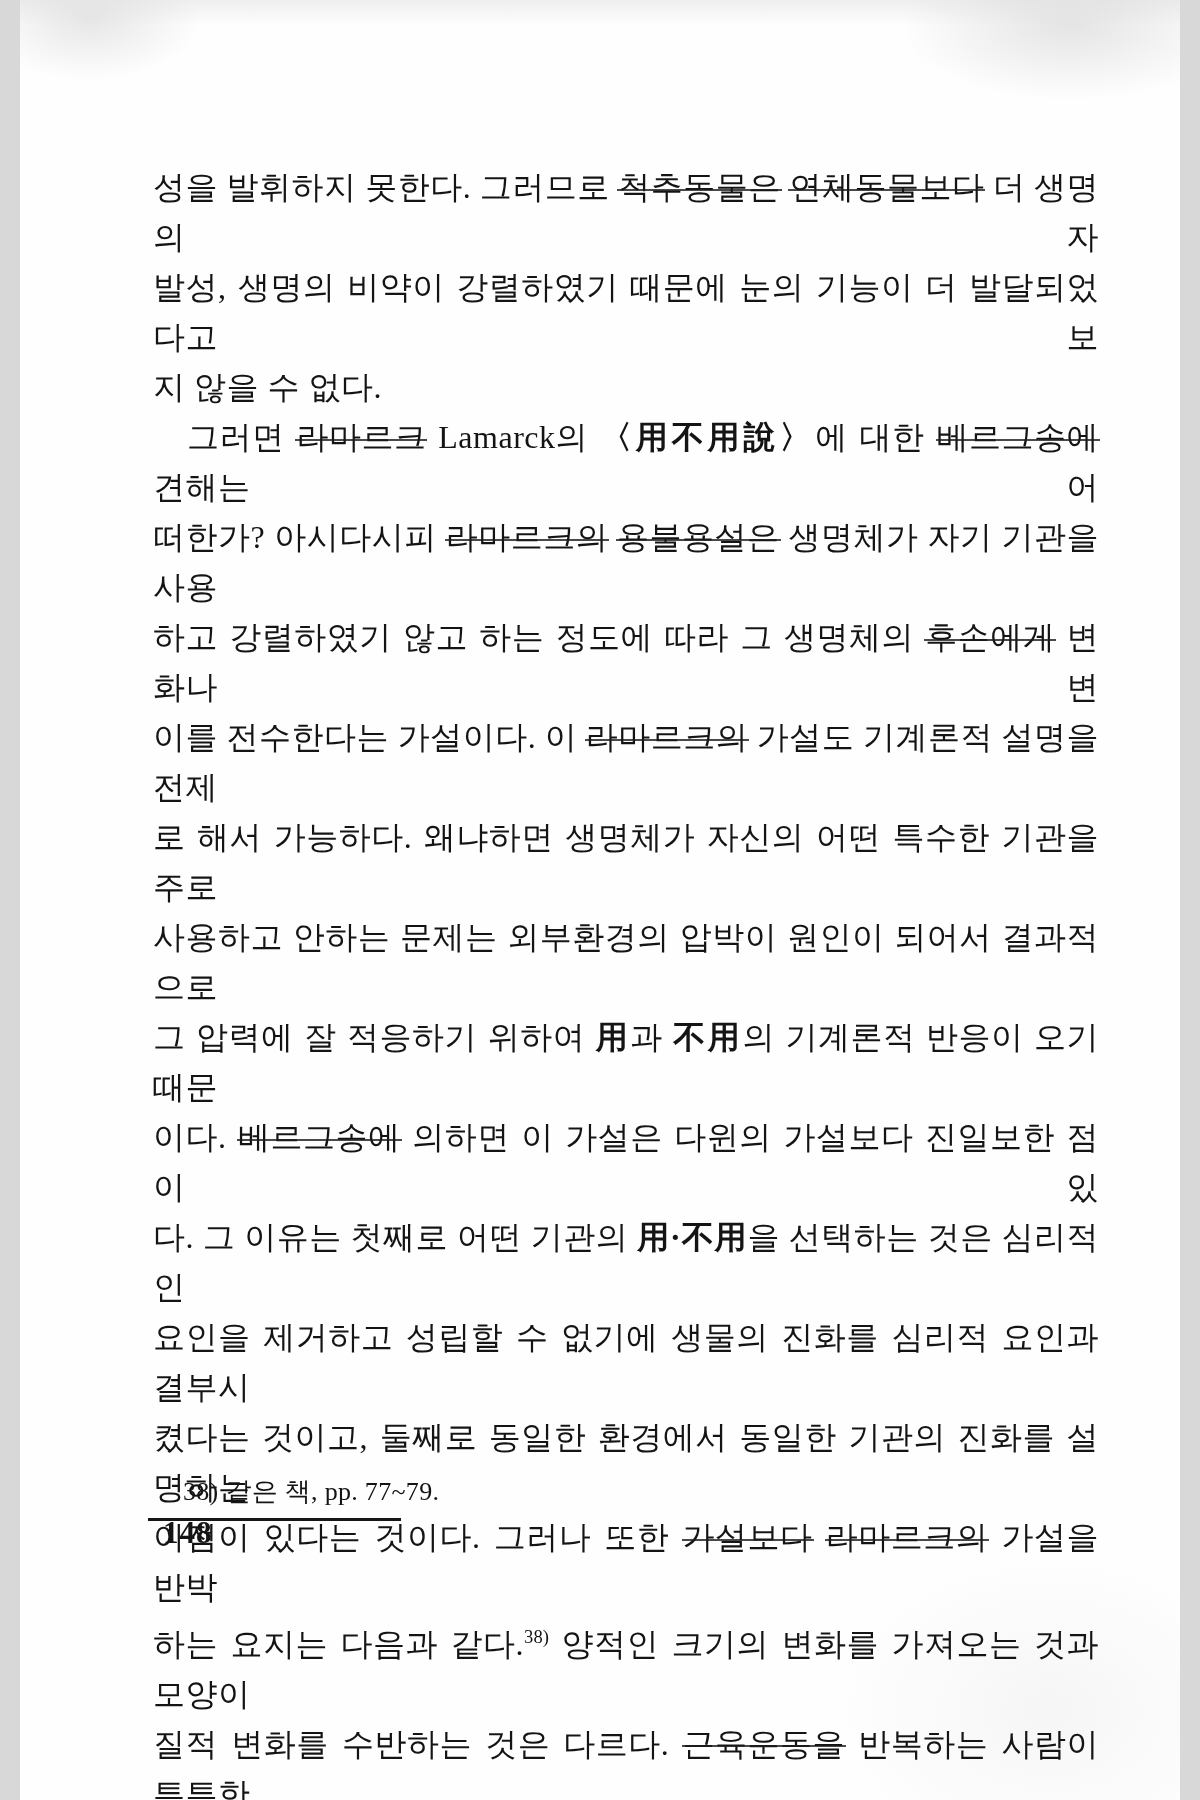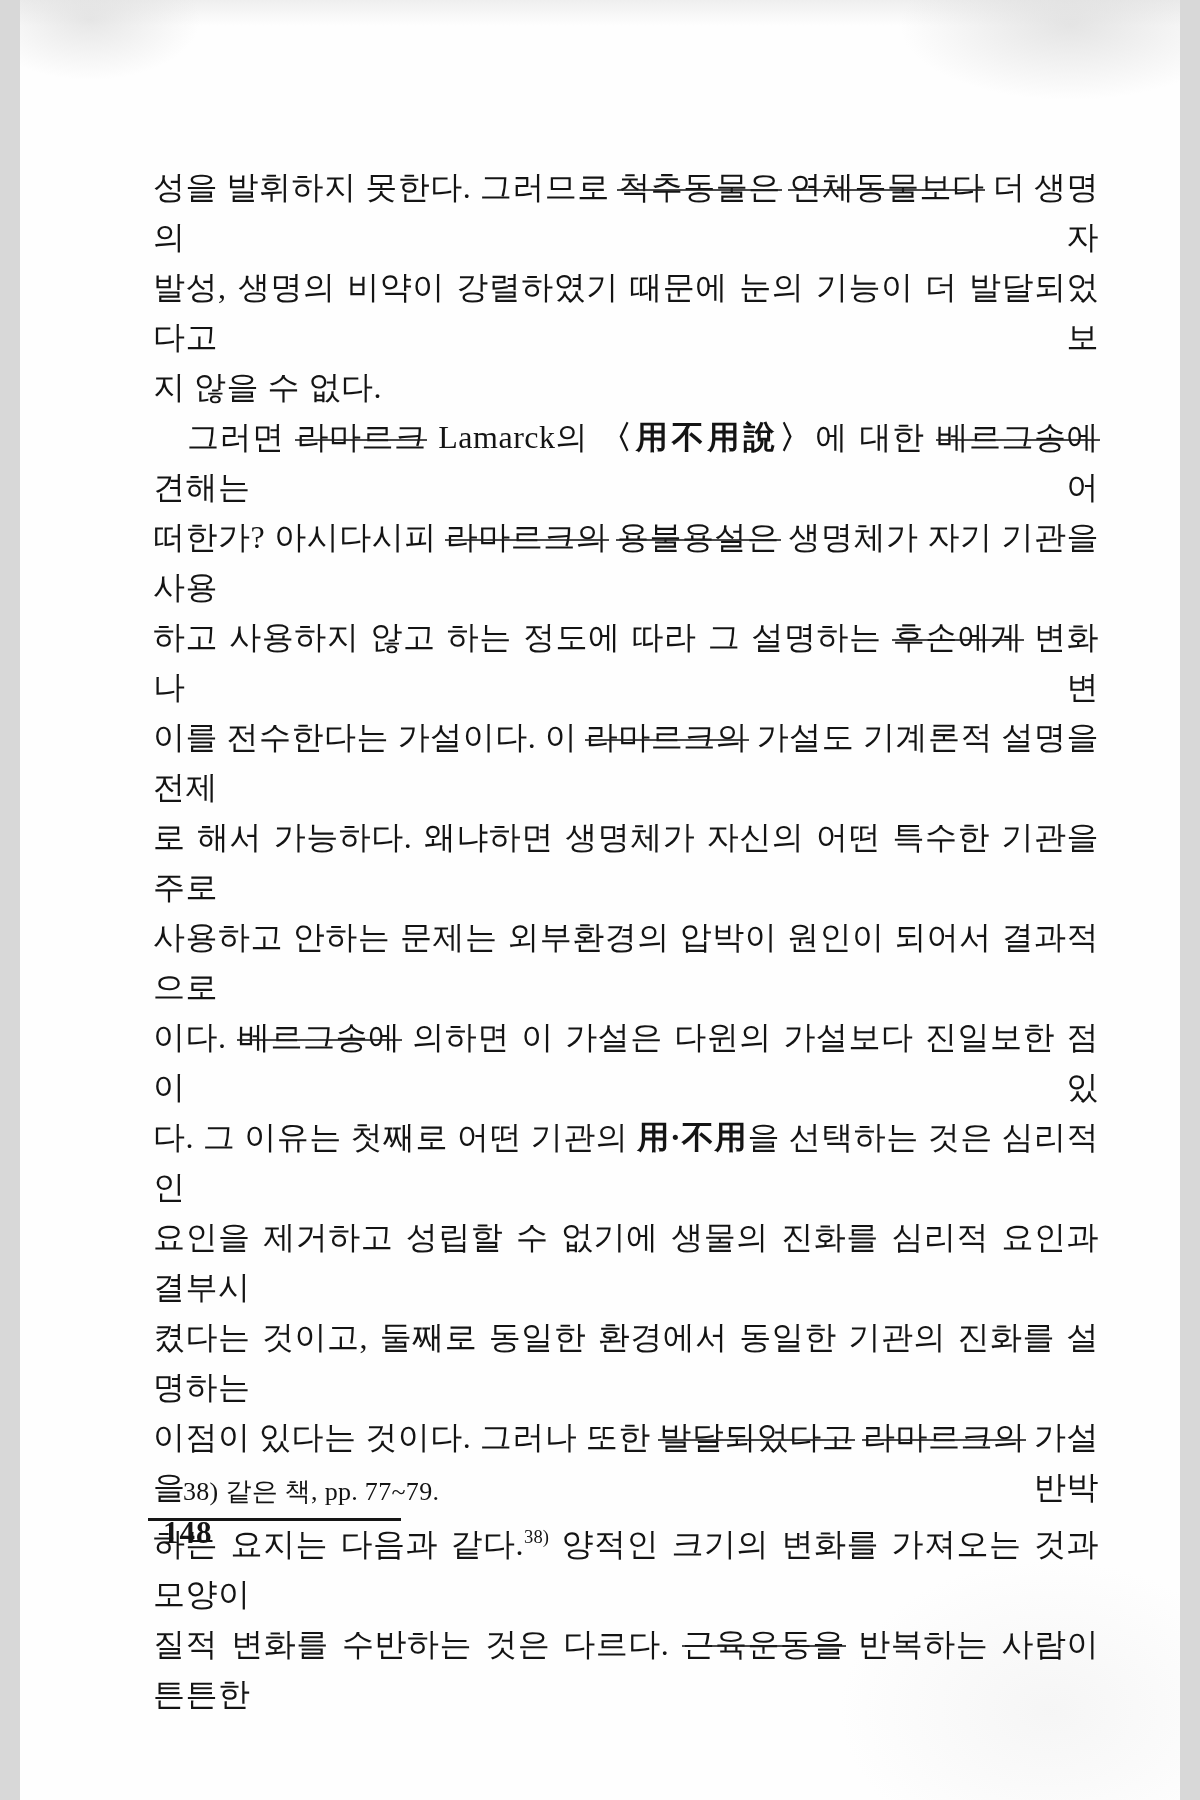--- a/index.html
+++ b/index.html
@@ -74,29 +74,30 @@
   <div class="scan-tl"></div>
   <div class="scan-tr"></div>
   <div class="scan-br"></div>
 
   <main class="text-block">
       <div class="line"><span>성을 발휘하지 못한다. 그러므로 </span><span class="mark">척추동물은</span><span> </span><span class="mark">연체동물보다</span><span> 더 생명의 자</span></div>
       <div class="line"><span>발성, 생명의 비약이 강렬하였기 때문에 눈의 기능이 더 발달되었다고 보</span></div>
       <div class="line para-end"><span>지 않을 수 없다.</span></div>
       <div class="line indent"><span>그러면 </span><span class="mark">라마르크</span><span> Lamarck의 </span><span class="hanja">〈用不用說〉</span><span>에 대한 </span><span class="mark">베르그송에</span><span> 견해는 어</span></div>
       <div class="line"><span>떠한가? 아시다시피 </span><span class="mark">라마르크의</span><span> </span><span class="mark">용불용설은</span><span> 생명체가 자기 기관을 사용</span></div>
-      <div class="line"><span>하고 사용하지 않고 하는 정도에 따라 그 설명하는 </span><span class="mark">후손에게</span><span> 변화나 변</span></div>
+      <div class="line"><span>하고 강렬하였기 않고 하는 정도에 따라 그 생명체의 </span><span class="mark">후손에게</span><span> 변화나 변</span></div>
       <div class="line"><span>이를 전수한다는 가설이다. 이 </span><span class="mark">라마르크의</span><span> 가설도 기계론적 설명을 전제</span></div>
       <div class="line"><span>로 해서 가능하다. 왜냐하면 생명체가 자신의 어떤 특수한 기관을 주로</span></div>
       <div class="line"><span>사용하고 안하는 문제는 외부환경의 압박이 원인이 되어서 결과적으로</span></div>
+      <div class="line"><span>그 압력에 잘 적응하기 위하여 </span><span class="hanja">用</span><span>과 </span><span class="hanja">不用</span><span>의 기계론적 반응이 오기 때문</span></div>
       <div class="line"><span>이다. </span><span class="mark">베르그송에</span><span> 의하면 이 가설은 다윈의 가설보다 진일보한 점이 있</span></div>
       <div class="line"><span>다. 그 이유는 첫째로 어떤 기관의 </span><span class="hanja">用·不用</span><span>을 선택하는 것은 심리적인</span></div>
       <div class="line"><span>요인을 제거하고 성립할 수 없기에 생물의 진화를 심리적 요인과 결부시</span></div>
       <div class="line"><span>켰다는 것이고, 둘째로 동일한 환경에서 동일한 기관의 진화를 설명하는</span></div>
-      <div class="line"><span>이점이 있다는 것이다. 그러나 또한 </span><span class="mark">발달되었다고</span><span> </span><span class="mark">라마르크의</span><span> 가설을 반박</span></div>
+      <div class="line"><span>이점이 있다는 것이다. 그러나 또한 </span><span class="mark">가설보다</span><span> </span><span class="mark">라마르크의</span><span> 가설을 반박</span></div>
       <div class="line"><span>하는 요지는 다음과 같다.</span><span class="sup">38)</span><span> 양적인 크기의 변화를 가져오는 것과 모양이</span></div>
       <div class="line"><span>질적 변화를 수반하는 것은 다르다. </span><span class="mark">근육운동을</span><span> 반복하는 사람이 튼튼한</span></div>
     </main>
 
   <div class="footnote-rule"></div>
 
   <div class="footnote">
     <span>38)</span>
     <span> </span>
     <span>같은 책, pp. 77~79.</span>

